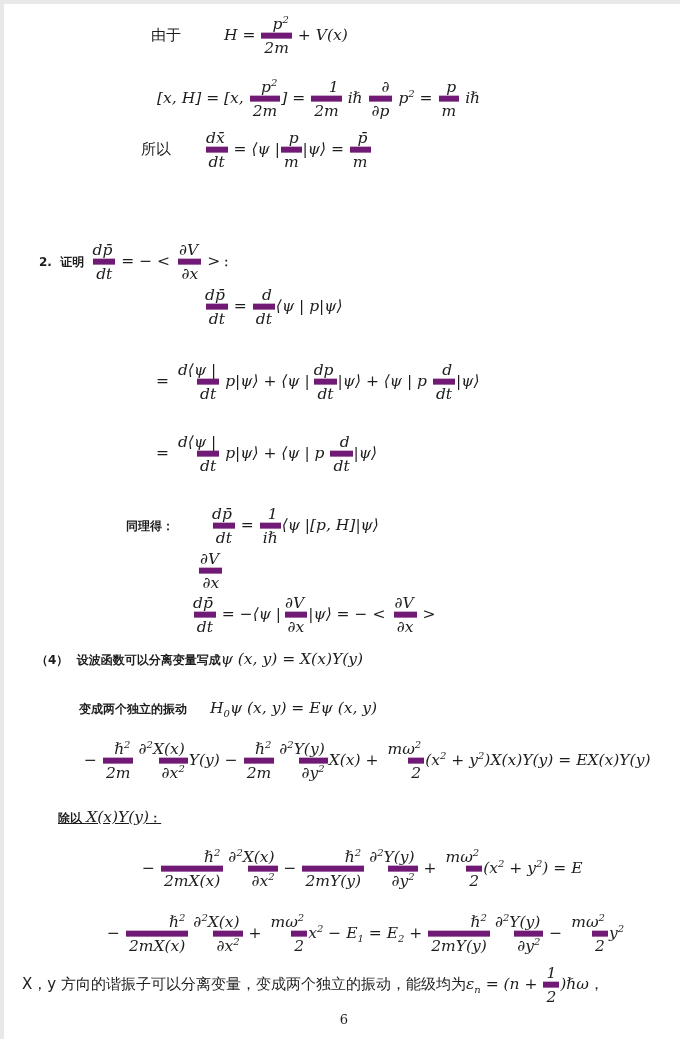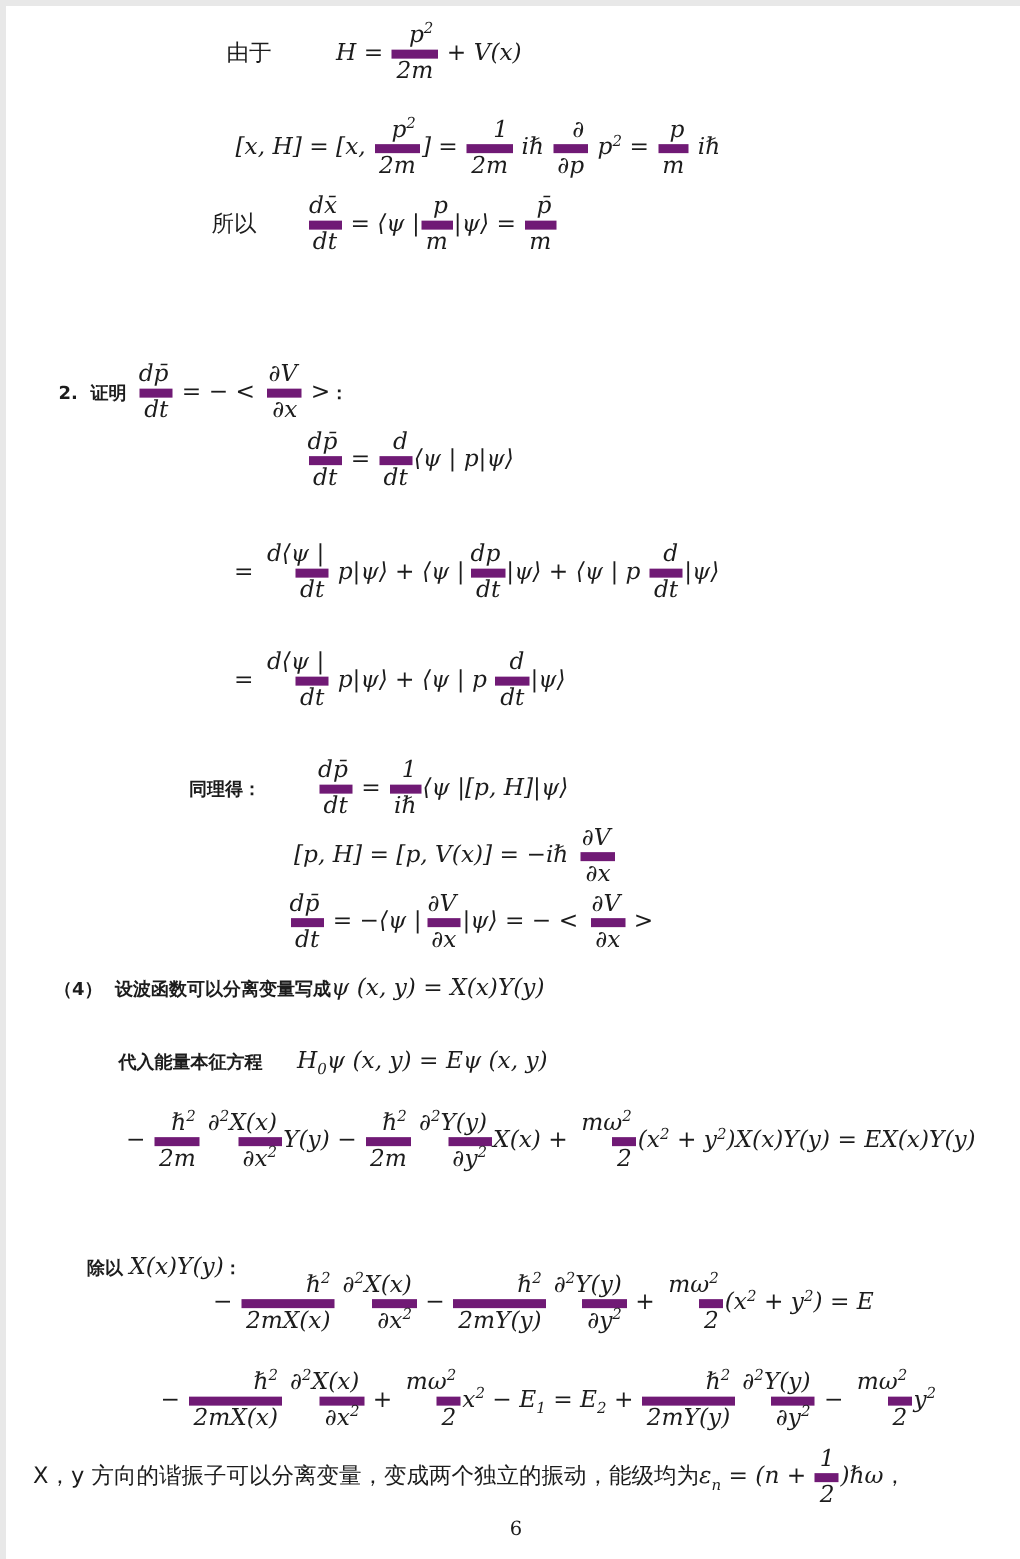--- a/index.html
+++ b/index.html
@@ -38,24 +38,24 @@
 <div class="page" style="background: rgb(255, 255, 255);">
   <div id="content">
       <div class="line vcenter" style="left: 147px; top: 32px;"><span class="cjk">由于</span><span class="sp" style="width: 43px;"></span><span class="mt">H = </span><span class="frac"><span class="num"><span class="mt">p</span><span class="sup">2</span></span><span class="den"><span class="mt">2m</span></span></span><span class="mt"> + V(x)</span></div>
       <div class="line vcenter" style="left: 153px; top: 95px;"><span class="mt">[x, H] = [x, </span><span class="frac"><span class="num"><span class="mt">p</span><span class="sup">2</span></span><span class="den"><span class="mt">2m</span></span></span><span class="mt">] = </span><span class="frac"><span class="num"><span class="mt">1</span></span><span class="den"><span class="mt">2m</span></span></span><span class="mt"> iℏ </span><span class="frac"><span class="num"><span class="mt">∂</span></span><span class="den"><span class="mt">∂p</span></span></span><span class="mt"> p</span><span class="sup">2</span><span class="mt"> = </span><span class="frac"><span class="num"><span class="mt">p</span></span><span class="den"><span class="mt">m</span></span></span><span class="mt"> iℏ</span></div>
       <div class="line vcenter" style="left: 137px; top: 146px;"><span class="cjk">所以</span><span class="sp" style="width: 31px;"></span><span class="frac"><span class="num"><span class="mt">dx̄</span></span><span class="den"><span class="mt">dt</span></span></span><span class="mt"> = ⟨ψ |</span><span class="frac"><span class="num"><span class="mt">p</span></span><span class="den"><span class="mt">m</span></span></span><span class="mt">|ψ⟩ = </span><span class="frac"><span class="num"><span class="mt">p̄</span></span><span class="den"><span class="mt">m</span></span></span></div>
       <div class="line vcenter" style="left: 35px; top: 258px;"><span class="cjkb">2.  证明 </span><span class="frac"><span class="num"><span class="mt">dp̄</span></span><span class="den"><span class="mt">dt</span></span></span><span class="mt"> = − &lt; </span><span class="frac"><span class="num"><span class="mt">∂V</span></span><span class="den"><span class="mt">∂x</span></span></span><span class="mt"> &gt;</span><span class="cjkb">：</span></div>
       <div class="line vcenter" style="left: 197px; top: 303px;"><span class="frac"><span class="num"><span class="mt">dp̄</span></span><span class="den"><span class="mt">dt</span></span></span><span class="mt"> = </span><span class="frac"><span class="num"><span class="mt">d</span></span><span class="den"><span class="mt">dt</span></span></span><span class="mt">⟨ψ | p|ψ⟩</span></div>
       <div class="line vcenter" style="left: 152px; top: 378px;"><span class="mt">= </span><span class="frac"><span class="num"><span class="mt">d⟨ψ |</span></span><span class="den"><span class="mt">dt</span></span></span><span class="mt"> p|ψ⟩ + ⟨ψ |</span><span class="frac"><span class="num"><span class="mt">dp</span></span><span class="den"><span class="mt">dt</span></span></span><span class="mt">|ψ⟩ + ⟨ψ | p </span><span class="frac"><span class="num"><span class="mt">d</span></span><span class="den"><span class="mt">dt</span></span></span><span class="mt">|ψ⟩</span></div>
       <div class="line vcenter" style="left: 152px; top: 450px;"><span class="mt">= </span><span class="frac"><span class="num"><span class="mt">d⟨ψ |</span></span><span class="den"><span class="mt">dt</span></span></span><span class="mt"> p|ψ⟩ + ⟨ψ | p </span><span class="frac"><span class="num"><span class="mt">d</span></span><span class="den"><span class="mt">dt</span></span></span><span class="mt">|ψ⟩</span></div>
       <div class="line vcenter" style="left: 122px; top: 522px;"><span class="cjkb">同理得：</span><span class="sp" style="width: 34px;"></span><span class="frac"><span class="num"><span class="mt">dp̄</span></span><span class="den"><span class="mt">dt</span></span></span><span class="mt"> = </span><span class="frac"><span class="num"><span class="mt">1</span></span><span class="den"><span class="mt">iℏ</span></span></span><span class="mt">⟨ψ |[p, H]|ψ⟩</span></div>
-      <div class="line vcenter" style="left: 192px; top: 567px;"><span class="mt">[p, H] = [p, V(x)] = −iℏ </span><span class="frac"><span class="num"><span class="mt">∂V</span></span><span class="den"><span class="mt">∂x</span></span></span></div>
+      <div class="line vcenter" style="left: 192px; top: 567px;"><span class="frac"><span class="num"><span class="mt">∂V</span></span><span class="den"><span class="mt">∂x</span></span></span></div>
       <div class="line vcenter" style="left: 185px; top: 611px;"><span class="frac"><span class="num"><span class="mt">dp̄</span></span><span class="den"><span class="mt">dt</span></span></span><span class="mt"> = −⟨ψ |</span><span class="frac"><span class="num"><span class="mt">∂V</span></span><span class="den"><span class="mt">∂x</span></span></span><span class="mt">|ψ⟩ = − &lt; </span><span class="frac"><span class="num"><span class="mt">∂V</span></span><span class="den"><span class="mt">∂x</span></span></span><span class="mt"> &gt;</span></div>
       <div class="line" style="left: 32px; top: 645px;"><span class="cjkb">（4）  设波函数可以分离变量写成</span><span class="mt">ψ (x, y) = X(x)Y(y)</span></div>
-      <div class="line" style="left: 75px; top: 694px;"><span class="cjkb">代入能量本征方程</span><span class="sp" style="width: 23px;"></span><span class="mt">H</span><span class="sub">0</span><span class="mt">ψ (x, y) = Eψ (x, y)</span></div>
+      <div class="line" style="left: 75px; top: 694px;"><span class="cjkb">变成两个独立的振动</span><span class="sp" style="width: 23px;"></span><span class="mt">H</span><span class="sub">0</span><span class="mt">ψ (x, y) = Eψ (x, y)</span></div>
       <div class="line vcenter" style="left: 80px; top: 757px;"><span class="mt">− </span><span class="frac"><span class="num"><span class="mt">ℏ</span><span class="sup">2</span></span><span class="den"><span class="mt">2m</span></span></span><span class="frac"><span class="num"><span class="mt">∂</span><span class="sup">2</span><span class="mt">X(x)</span></span><span class="den"><span class="mt">∂x</span><span class="sup">2</span></span></span><span class="mt">Y(y) − </span><span class="frac"><span class="num"><span class="mt">ℏ</span><span class="sup">2</span></span><span class="den"><span class="mt">2m</span></span></span><span class="frac"><span class="num"><span class="mt">∂</span><span class="sup">2</span><span class="mt">Y(y)</span></span><span class="den"><span class="mt">∂y</span><span class="sup">2</span></span></span><span class="mt">X(x) + </span><span class="frac"><span class="num"><span class="mt">mω</span><span class="sup">2</span></span><span class="den"><span class="mt">2</span></span></span><span class="mt">(x</span><span class="sup">2</span><span class="mt"> + y</span><span class="sup">2</span><span class="mt">)X(x)Y(y) = EX(x)Y(y)</span></div>
-      <div class="line" style="left: 54px; top: 831px;"><span class="cjkb">除以 </span><span class="mt">X(x)Y(y)</span><span class="cjkb">：</span></div>
+      <div class="line" style="left: 54px; top: 803px; text-decoration: underline;"><span class="cjkb">除以 </span><span class="mt">X(x)Y(y)</span><span class="cjkb">：</span></div>
       <div class="line vcenter" style="left: 138px; top: 865px;"><span class="mt">− </span><span class="frac"><span class="num"><span class="mt">ℏ</span><span class="sup">2</span></span><span class="den"><span class="mt">2mX(x)</span></span></span><span class="frac"><span class="num"><span class="mt">∂</span><span class="sup">2</span><span class="mt">X(x)</span></span><span class="den"><span class="mt">∂x</span><span class="sup">2</span></span></span><span class="mt"> − </span><span class="frac"><span class="num"><span class="mt">ℏ</span><span class="sup">2</span></span><span class="den"><span class="mt">2mY(y)</span></span></span><span class="frac"><span class="num"><span class="mt">∂</span><span class="sup">2</span><span class="mt">Y(y)</span></span><span class="den"><span class="mt">∂y</span><span class="sup">2</span></span></span><span class="mt"> + </span><span class="frac"><span class="num"><span class="mt">mω</span><span class="sup">2</span></span><span class="den"><span class="mt">2</span></span></span><span class="mt">(x</span><span class="sup">2</span><span class="mt"> + y</span><span class="sup">2</span><span class="mt">) = E</span></div>
       <div class="line vcenter" style="left: 103px; top: 930px;"><span class="mt">− </span><span class="frac"><span class="num"><span class="mt">ℏ</span><span class="sup">2</span></span><span class="den"><span class="mt">2mX(x)</span></span></span><span class="frac"><span class="num"><span class="mt">∂</span><span class="sup">2</span><span class="mt">X(x)</span></span><span class="den"><span class="mt">∂x</span><span class="sup">2</span></span></span><span class="mt"> + </span><span class="frac"><span class="num"><span class="mt">mω</span><span class="sup">2</span></span><span class="den"><span class="mt">2</span></span></span><span class="mt">x</span><span class="sup">2</span><span class="mt"> − E</span><span class="sub">1</span><span class="mt"> = E</span><span class="sub">2</span><span class="mt"> + </span><span class="frac"><span class="num"><span class="mt">ℏ</span><span class="sup">2</span></span><span class="den"><span class="mt">2mY(y)</span></span></span><span class="frac"><span class="num"><span class="mt">∂</span><span class="sup">2</span><span class="mt">Y(y)</span></span><span class="den"><span class="mt">∂y</span><span class="sup">2</span></span></span><span class="mt"> − </span><span class="frac"><span class="num"><span class="mt">mω</span><span class="sup">2</span></span><span class="den"><span class="mt">2</span></span></span><span class="mt">y</span><span class="sup">2</span></div>
       <div class="line vcenter" style="left: 18px; top: 981px;"><span class="cjk">X，y 方向的谐振子可以分离变量，变成两个独立的振动，能级均为</span><span class="mt">ε</span><span class="sub">n</span><span class="mt"> = (n + </span><span class="frac"><span class="num"><span class="mt">1</span></span><span class="den"><span class="mt">2</span></span></span><span class="mt">)ℏω</span><span class="cjk">，</span></div>
     </div>
   <div class="pagenum" id="pagenum" style="top: 1008px;">6</div>
 </div>
 
 </body></html>

